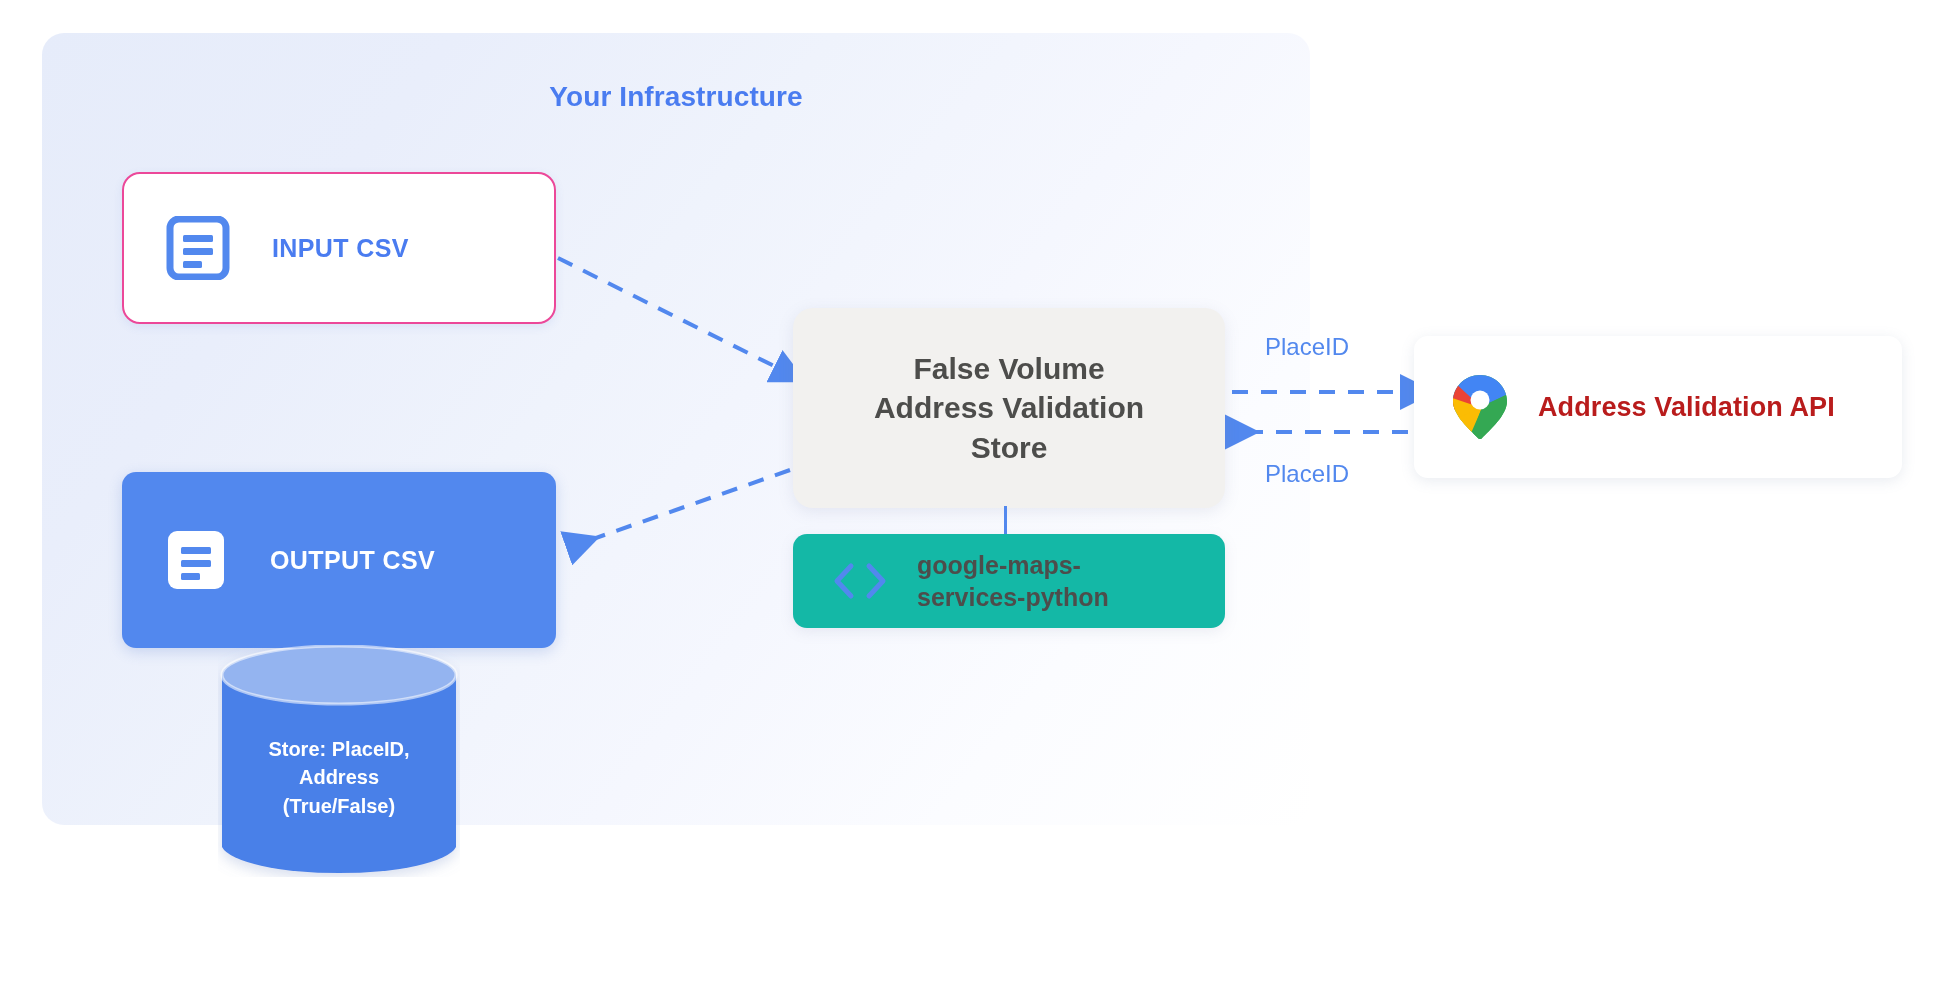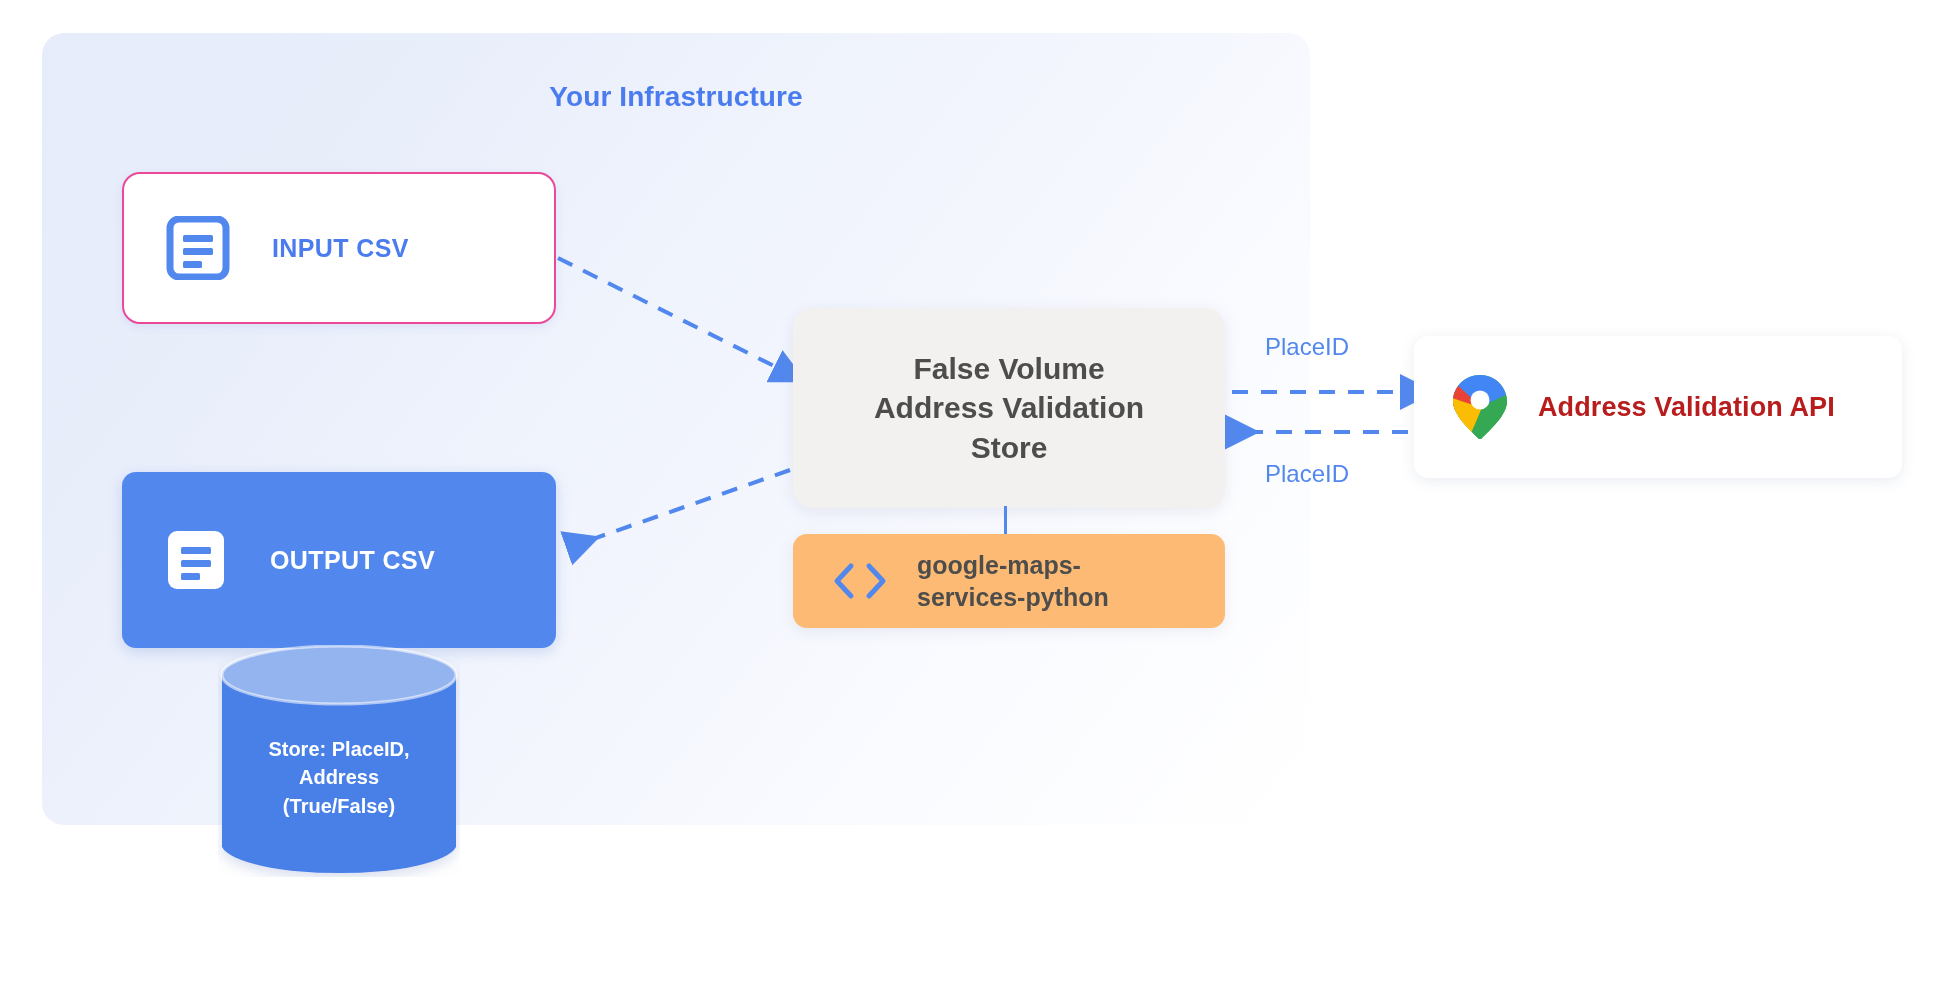--- a/index.html
+++ b/index.html
@@ -136,21 +136,21 @@
   }
 
   
   .lib-box {
     position: absolute;
     left: 793px;
     top: 534px;
     width: 432px;
     height: 94px;
     box-sizing: border-box;
-    background: #fdba74;
+    background: #14b8a6;
     border-radius: 14px;
     box-shadow: 0 4px 14px rgba(120,130,160,.13);
     display: flex;
     align-items: center;
     padding-left: 38px;
   }
   .code-icon {
     width: 58px; height: 42px; flex: 0 0 auto;
   }
   .lib-box .lib-text {

